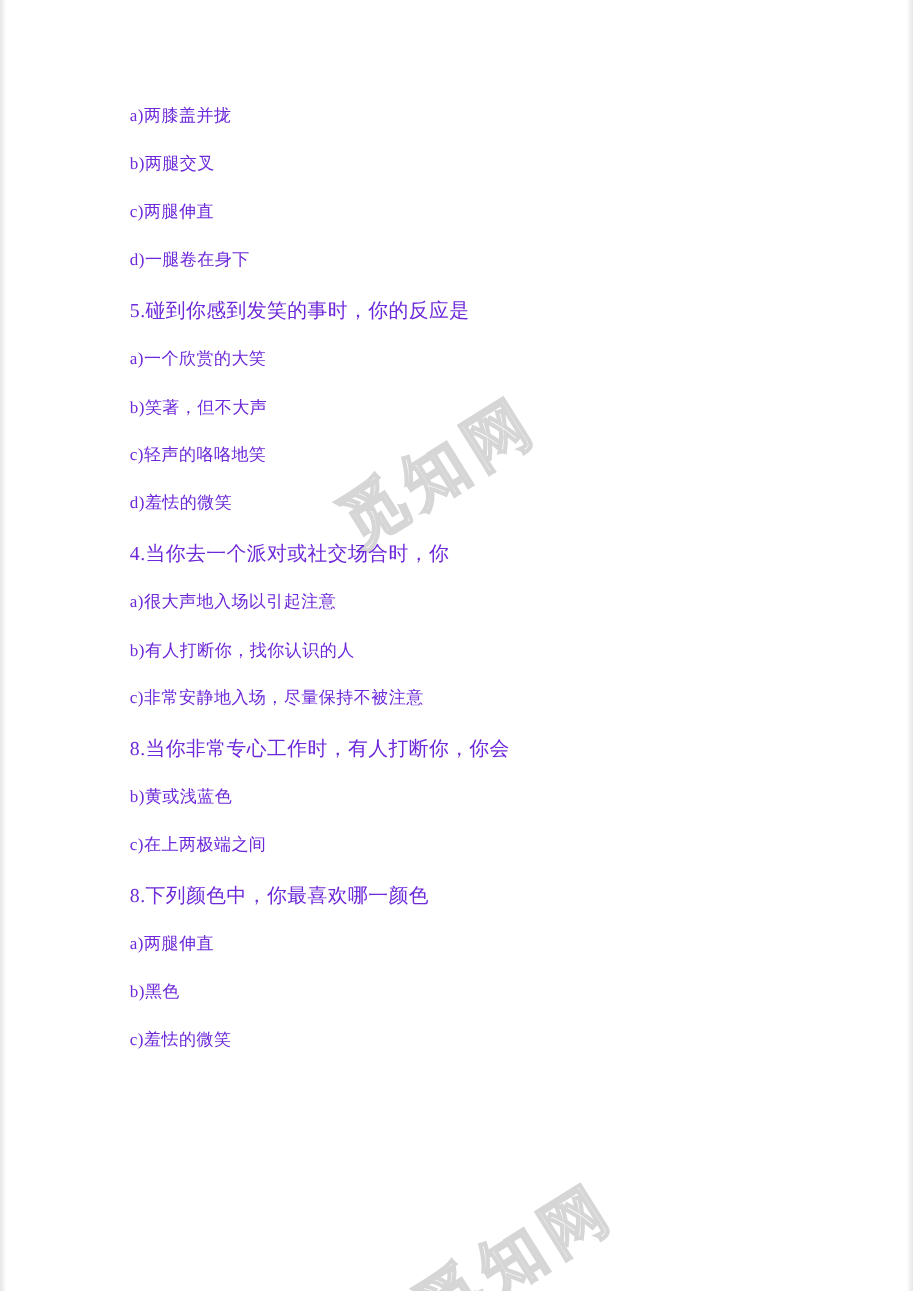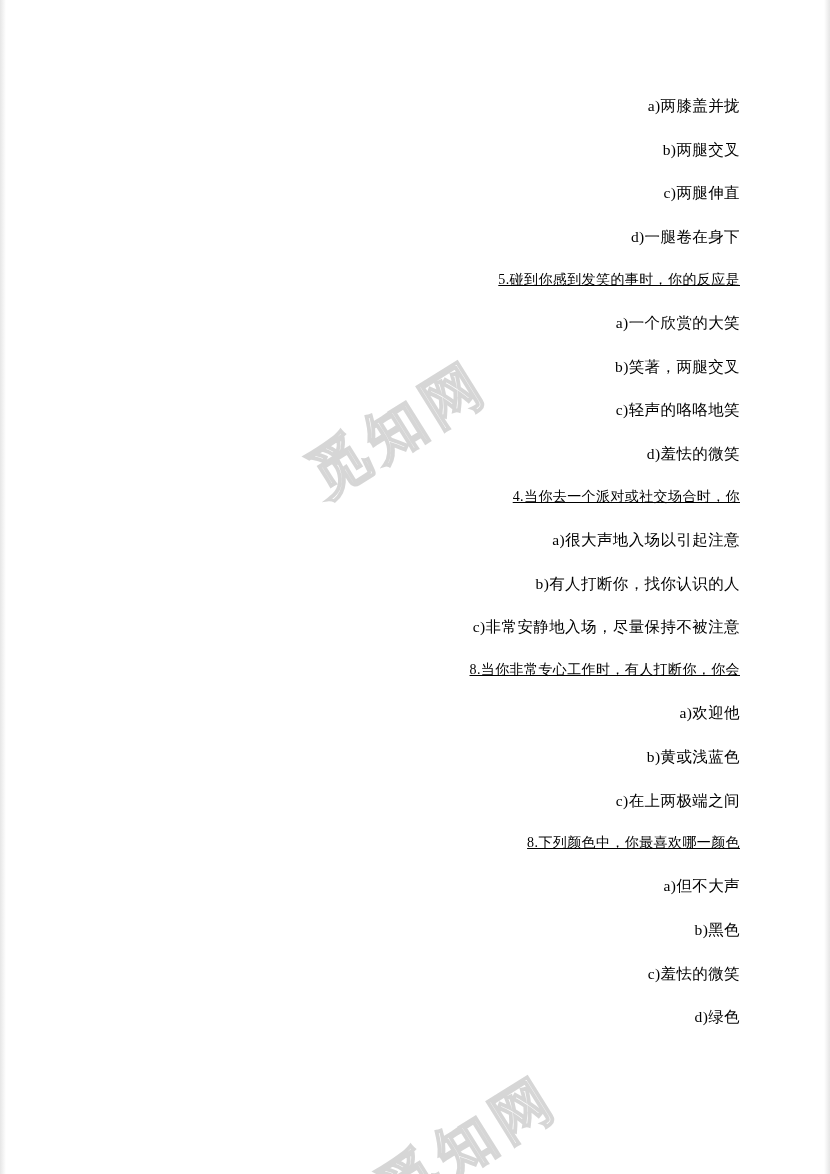--- a/index.html
+++ b/index.html
@@ -33,29 +33,27 @@
   }
   .content {
     position: absolute;
     left: 118px;
     top: 98px;
     right: 90px;
   }
   .line {
     font-size: 15.5px;
     line-height: 1.0;
-    color: #000000;
+    color: #6d28d9;
     margin: 0 0 28.2px 0;
     letter-spacing: 0.4px;
     white-space: pre;
-    text-align: right;
   }
   .q-line {
-    font-size: 14px;
-    text-decoration: underline;
+    font-size: 18px;
   }
   .watermark {
     position: absolute;
     color: rgba(0, 0, 0, 0.07);
     font-size: 58px;
     font-weight: bold;
     font-family: "Liberation Sans", sans-serif;
     transform: rotate(-32deg);
     letter-spacing: 8px;
     user-select: none;
@@ -85,30 +83,28 @@
   <div class="watermark wm1 wm-outline">觅知网</div>
   <div class="watermark wm2 wm-outline">觅知网</div>
 
   <div class="content">
     <p class="line">a)两膝盖并拢</p>
     <p class="line">b)两腿交叉</p>
     <p class="line">c)两腿伸直</p>
     <p class="line">d)一腿卷在身下</p>
     <p class="line q-line">5.碰到你感到发笑的事时，你的反应是</p>
     <p class="line">a)一个欣赏的大笑</p>
-    <p class="line">b)笑著，两腿交叉</p>
+    <p class="line">b)笑著，但不大声</p>
     <p class="line">c)轻声的咯咯地笑</p>
     <p class="line">d)羞怯的微笑</p>
     <p class="line q-line">4.当你去一个派对或社交场合时，你</p>
     <p class="line">a)很大声地入场以引起注意</p>
     <p class="line">b)有人打断你，找你认识的人</p>
     <p class="line">c)非常安静地入场，尽量保持不被注意</p>
     <p class="line q-line">8.当你非常专心工作时，有人打断你，你会</p>
-    <p class="line">a)欢迎他</p>
     <p class="line">b)黄或浅蓝色</p>
     <p class="line">c)在上两极端之间</p>
     <p class="line q-line">8.下列颜色中，你最喜欢哪一颜色</p>
-    <p class="line">a)但不大声</p>
+    <p class="line">a)两腿伸直</p>
     <p class="line">b)黑色</p>
     <p class="line">c)羞怯的微笑</p>
-    <p class="line">d)绿色</p>
   </div>
 </div>
 
 </body></html>

